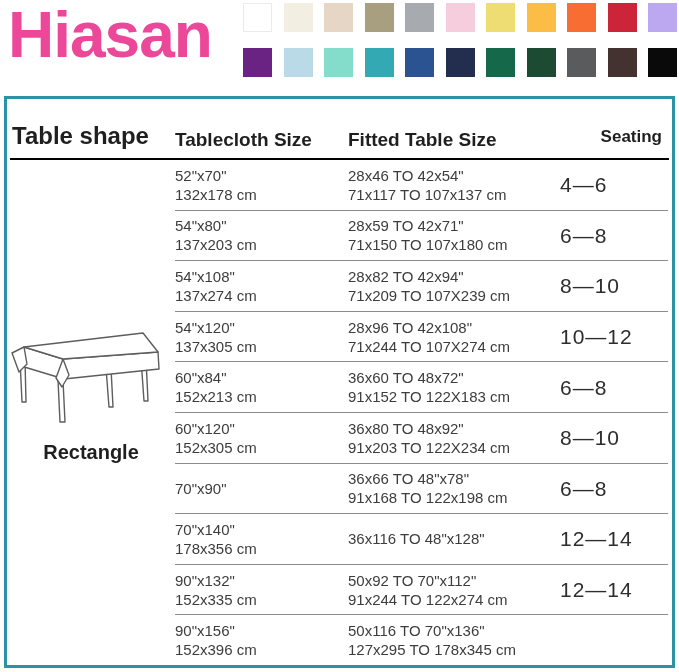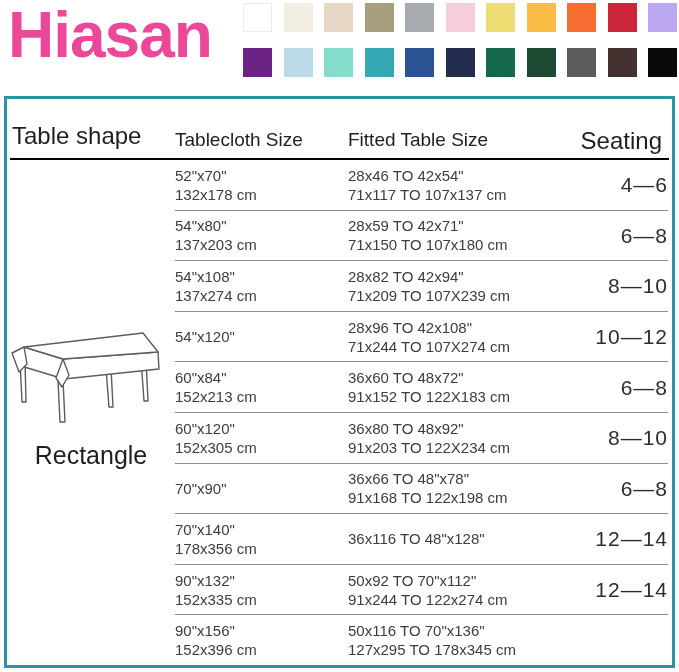--- a/index.html
+++ b/index.html
@@ -13,40 +13,40 @@
     font-size:64px;line-height:62px;letter-spacing:-1px;color:#ec4899;
   }
   .swatch-grid{position:absolute;left:243px;top:3px;width:434px;}
   .swatch-row{display:flex;justify-content:space-between;margin-bottom:16px;}
   .swatch{width:29px;height:29px;}
   .swatch-white{box-shadow:inset 0 0 0 1px #ebebeb;}
   .chart{
     position:absolute;left:4px;top:96px;width:671px;height:572px;
     border:3px solid #2C93A5;box-sizing:border-box;background:#fff;
   }
-  .hdr{position:absolute;font-weight:normal;color:#1f1f1f;white-space:nowrap;}
+  .hdr{position:absolute;font-weight:bold;color:#1f1f1f;white-space:nowrap;}
   .hdr-shape{left:5px;top:23px;font-size:24px;}
   .hdr-cloth{left:168px;top:30px;font-size:19px;}
   .hdr-fitted{left:341px;top:30px;font-size:19px;}
-  .hdr-seating{right:10px;top:28px;font-size:24px;}
+  .hdr-seating{right:10px;top:28px;font-size:17px;}
   .hdr-rule{position:absolute;left:3px;right:3px;top:59px;height:2px;background:#000;}
   .rows{position:absolute;left:0;right:0;top:61px;bottom:0;display:flex;flex-direction:column;}
   .row{
     flex:1;margin-left:168px;margin-right:4px;
     border-bottom:1px solid #8c8c8c;
     display:grid;grid-template-columns:173px 1fr 108px;align-items:center;
   }
   .row:last-child{border-bottom:none;}
   .cell{font-size:15px;line-height:19px;color:#3d3d3d;white-space:nowrap;}
-  .seating{font-size:21px;color:#2d2d2d;text-align:right;letter-spacing:1px;}
+  .seating{font-size:21px;color:#2d2d2d;text-align:left;letter-spacing:1px;}
   .shape-col{position:absolute;left:0;top:61px;width:168px;height:505px;}
   .shape-col svg{position:absolute;left:2px;top:160px;}
   .shape-label{
     position:absolute;top:281px;left:0;width:168px;text-align:center;
-    font-size:25px;font-weight:normal;color:#1f1f1f;
+    font-size:20px;font-weight:bold;color:#1f1f1f;
   }
 </style>
 </head>
 <body>
 
 <div class="logo">Hiasan</div>
 
 <div class="swatch-grid">
   <div class="swatch-row">
       <div class="swatch swatch-white" style="background: rgb(255, 255, 255);"></div>
@@ -116,20 +116,21 @@
     <div class="cell">
       <div>28x82 TO 42x94"</div>
       <div>71x209 TO 107X239 cm</div>
     </div>
     <div class="cell seating">8—10</div>
   </div>
 
   <div class="row">
     <div class="cell">
       <div>54"x120"</div>
+      <div>137x305 cm</div>
     </div>
     <div class="cell">
       <div>28x96 TO 42x108"</div>
       <div>71x244 TO 107X274 cm</div>
     </div>
     <div class="cell seating">10—12</div>
   </div>
 
   <div class="row">
     <div class="cell">

